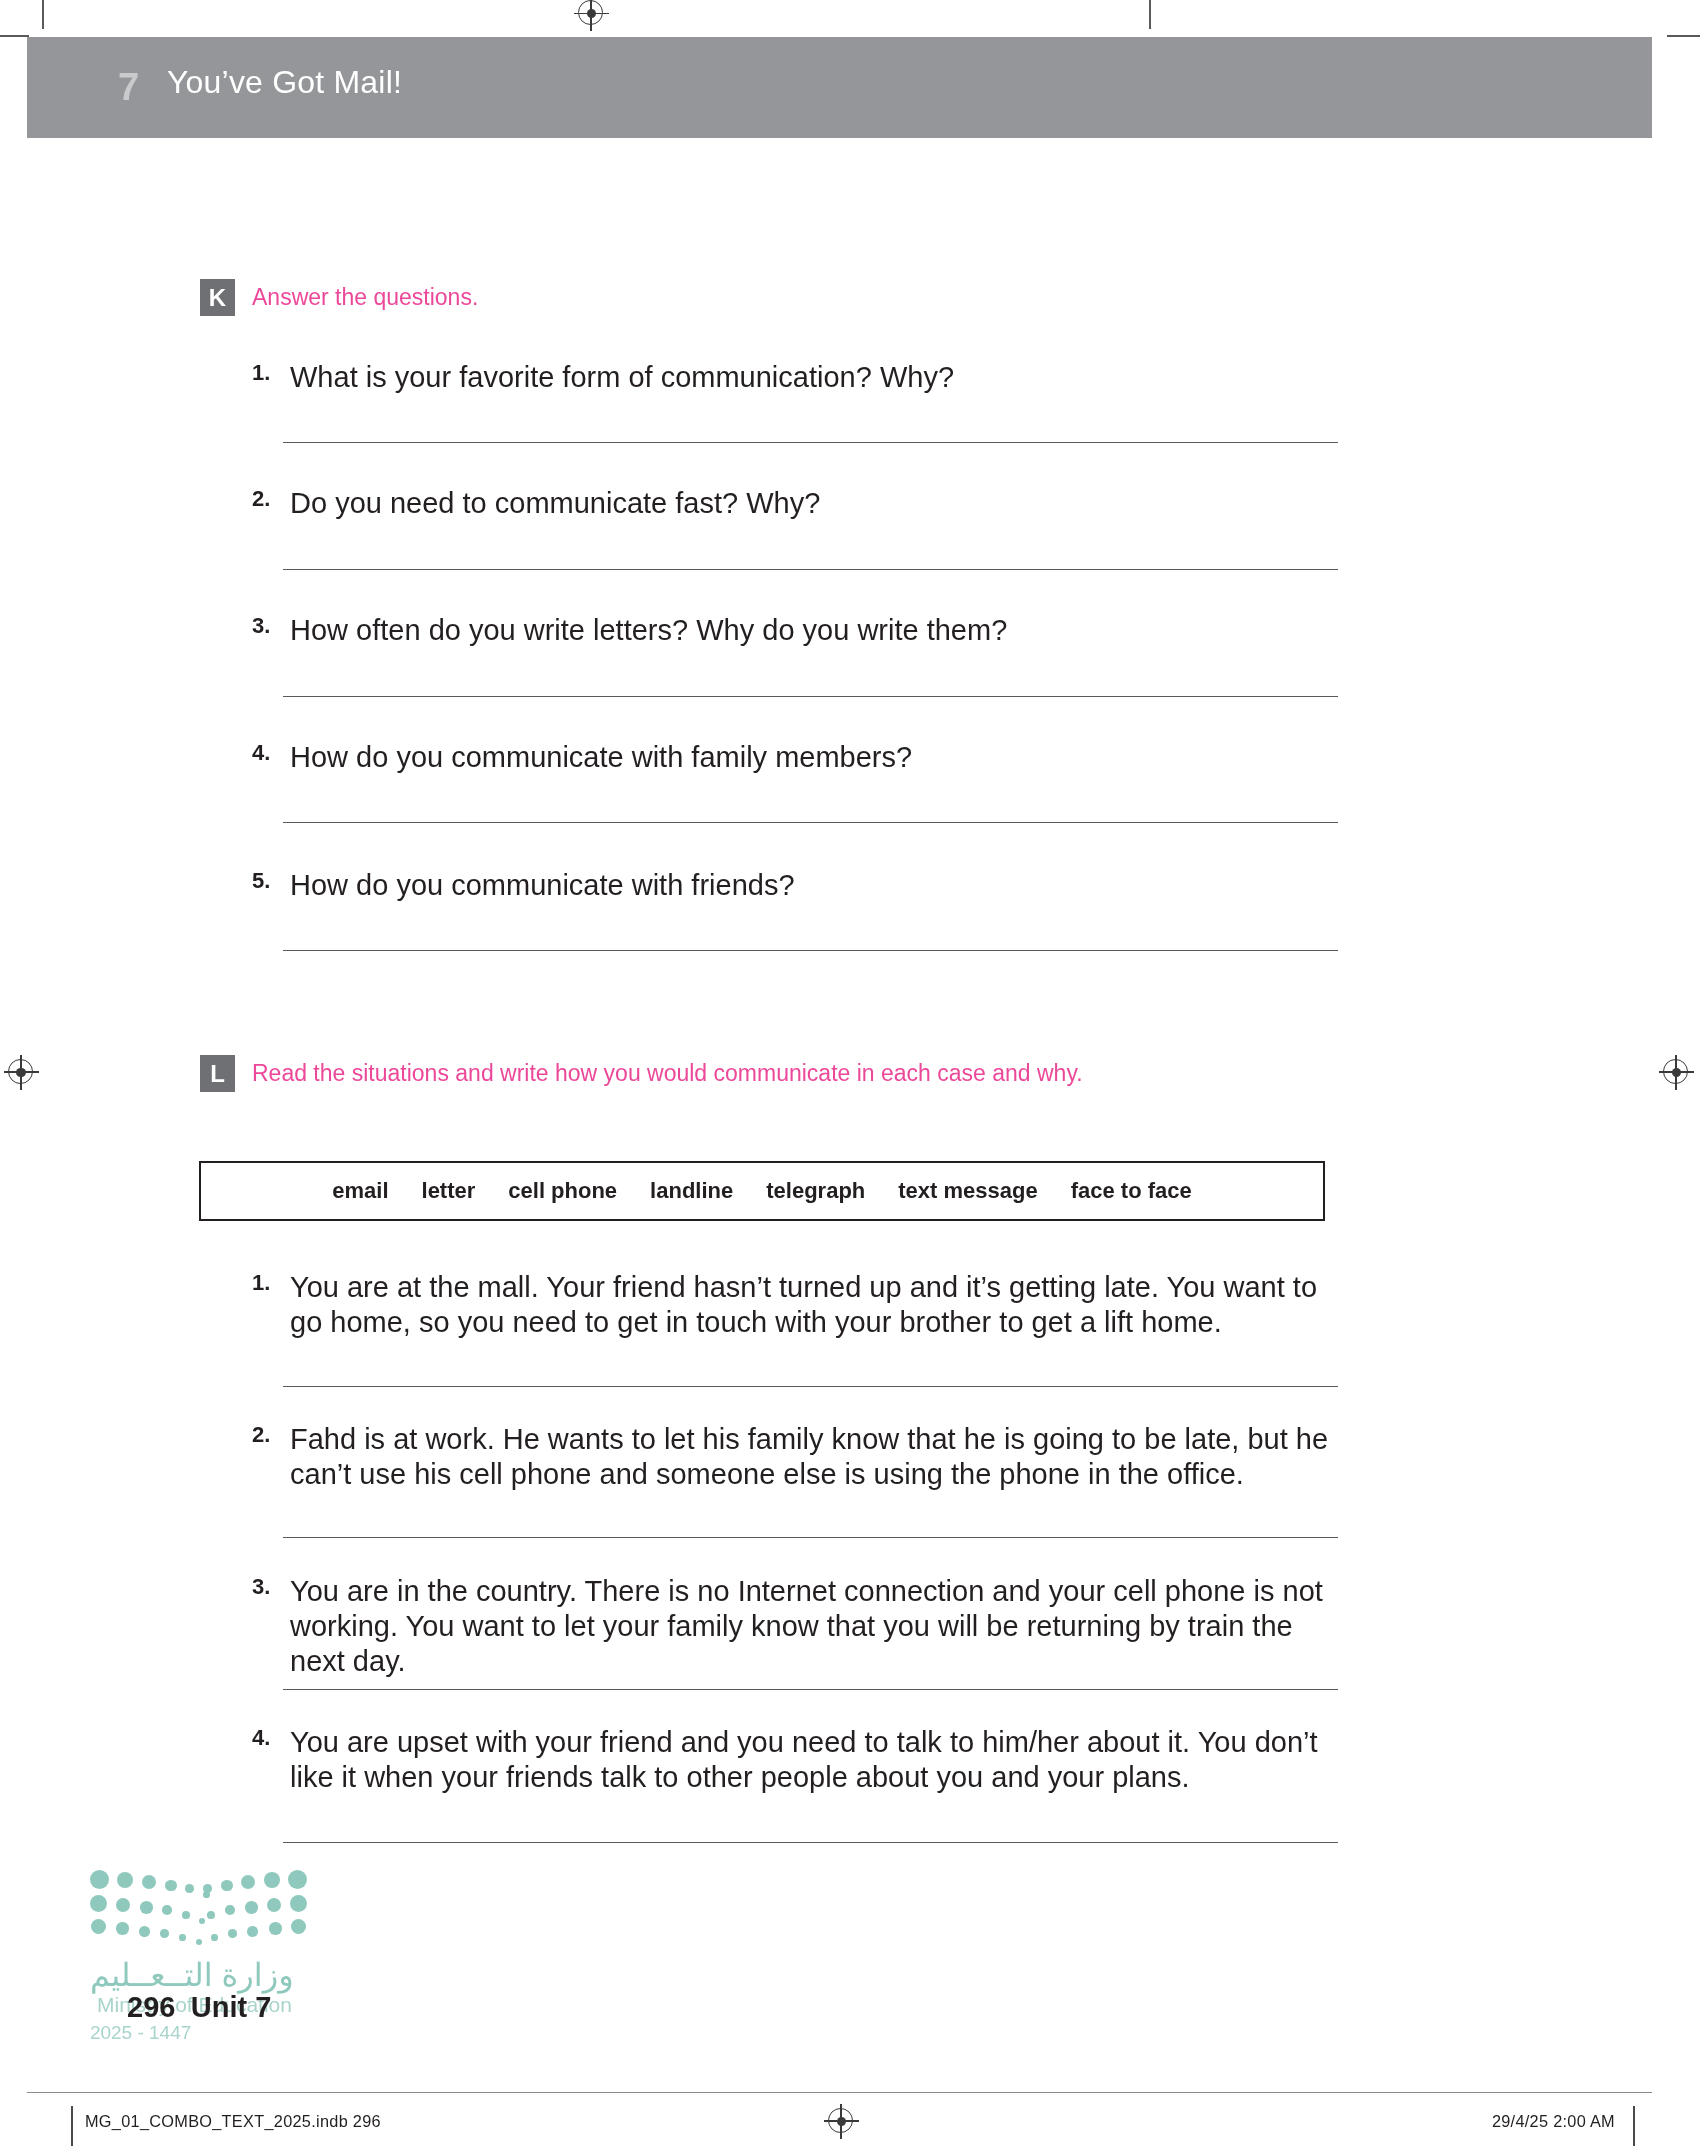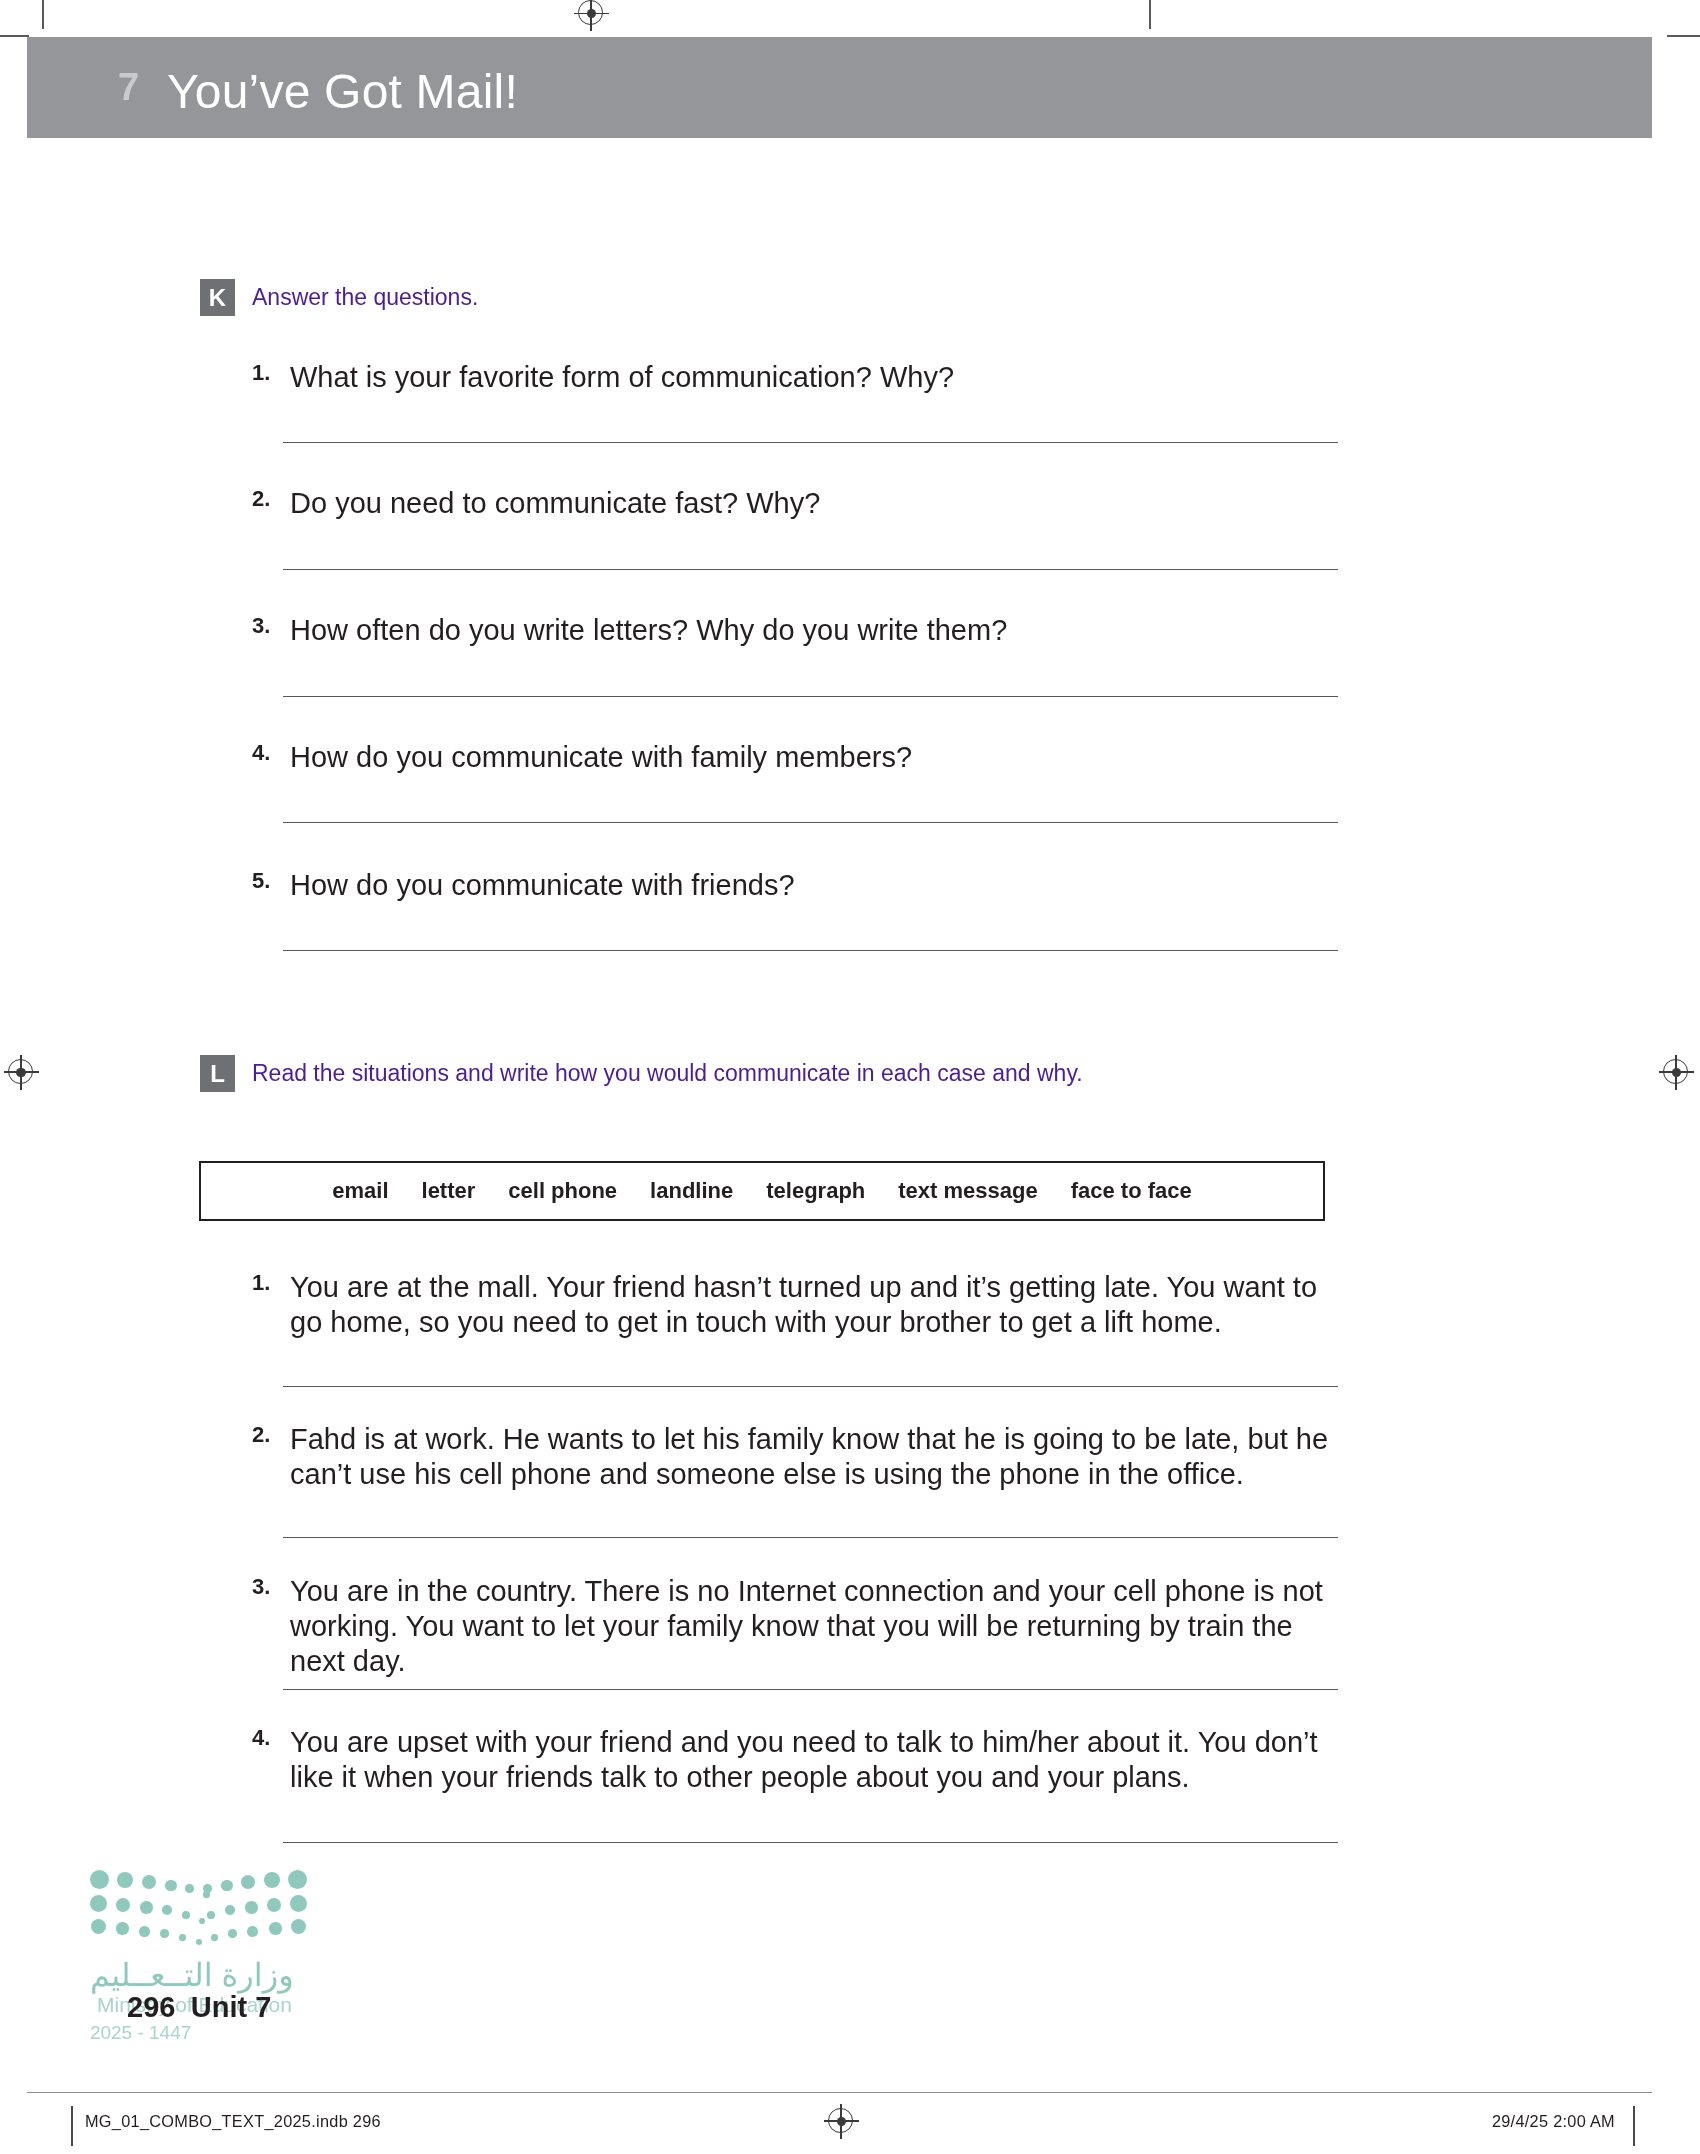--- a/index.html
+++ b/index.html
@@ -71,21 +71,21 @@
     top: 29px;
     font-size: 38px;
     font-weight: bold;
     color: #c8cacc;
     letter-spacing: 0px;
   }
   .unit-title {
     position: absolute;
     left: 140px;
     top: 27px;
-    font-size: 48px;
+    font-size: 32px;
     color: #ffffff;
     font-weight: normal;
     letter-spacing: 0.2px;
   }
 
   
   .exercise {
     position: absolute;
     left: 0;
     width: 1700px;
@@ -105,21 +105,21 @@
     font-size: 24px;
     font-weight: bold;
     text-align: center;
     line-height: 37px;
   }
   .ex-instruction {
     position: absolute;
     left: 252px;
     top: 4.8px;
     font-size: 23px;
-    color: #4c1d95;
+    color: #ec4899;
     white-space: nowrap;
   }
 
   
   .q-row {
     position: absolute;
     left: 252px;
     width: 1086px;
   }
   .q-num {

